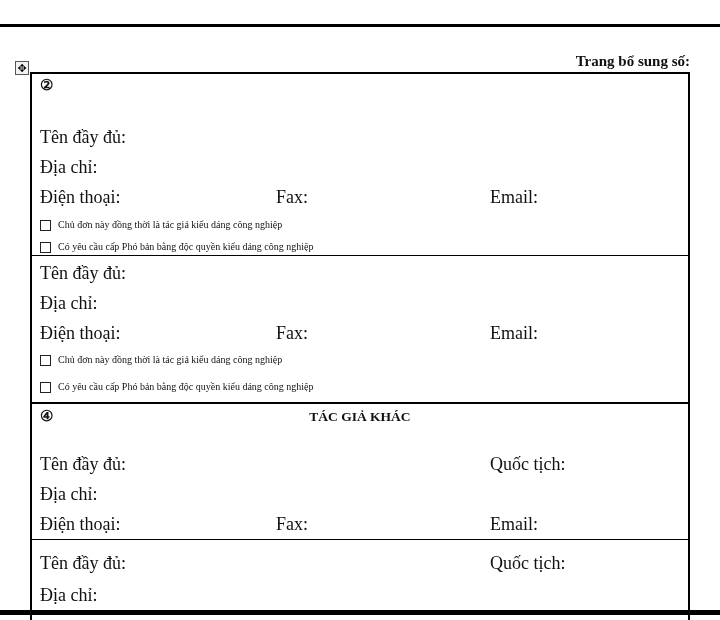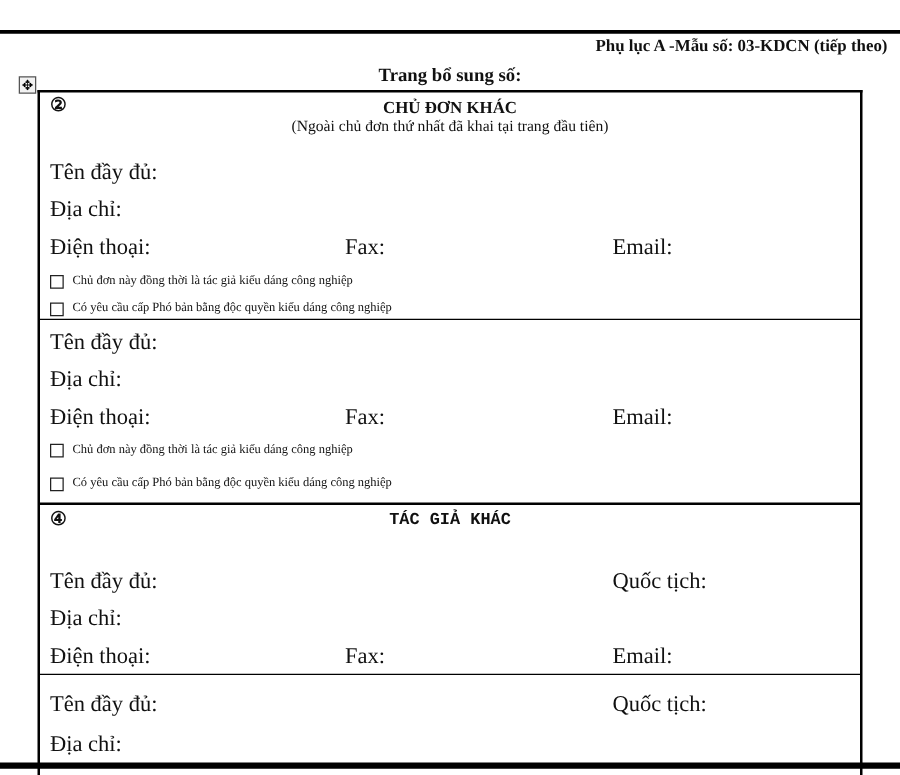--- a/index.html
+++ b/index.html
@@ -10,21 +10,21 @@
     font-family:"Liberation Serif","DejaVu Serif",serif;
     color:#111;
   }
   .top-rule { position:absolute; left:0; top:24px; width:720px; height:3px; background:#000; }
   .header-note {
     position:absolute; left:0; top:29px; width:710px;
     text-align:right; font-weight:bold; font-size:13.5px;
   }
   .page-heading {
     position:absolute; left:30px; top:53px; width:660px;
-    text-align:center; font-weight:bold; font-size:15px;
+    text-align:right; font-weight:bold; font-size:15px;
   }
   .move-handle {
     position:absolute; left:15px; top:61px; width:14px; height:14px;
     border:1px solid #555; background:#f2f2f2;
     display:flex; align-items:center; justify-content:center;
     font-size:11px; line-height:11px; color:#000; cursor:move;
     font-family:"DejaVu Sans",sans-serif;
   }
   .form-table {
     position:absolute; left:30px; top:72px; width:660px; height:548px;
@@ -45,33 +45,28 @@
   .thick { height:2px; }
   .page-cut { position:absolute; left:0; top:610px; width:720px; height:5px; background:#000; }
 </style>
 </head>
 <body>
 
 <div class="page">
 
   <div class="top-rule"></div>
 
-  <div class="header-note">Phụ lục A -Mẫu số: 03-KDCN (tiếp theo)</div>
 
   <div class="page-heading">Trang bổ sung số:</div>
 
   <div class="move-handle">✥</div>
 
   <div class="form-table">
 
     <div class="sec-num" style="top:3px;">②</div>
-    <div class="sec-head" style="top:4px;">
-      <div class="sec-title">CHỦ ĐƠN KHÁC</div>
-      <div class="sec-sub">(Ngoài chủ đơn thứ nhất đã khai tại trang đầu tiên)</div>
-    </div>
 
     <span class="lbl" style="left:8px; top:55px;">Tên đầy đủ:</span>
     <span class="lbl" style="left:8px; top:85px;">Địa chỉ:</span>
     <span class="lbl" style="left:8px; top:115px;">Điện thoại:</span>
     <span class="lbl" style="left:244px; top:115px;">Fax:</span>
     <span class="lbl" style="left:458px; top:115px;">Email:</span>
 
     <div class="cb-row" style="left:8px; top:143px;">
       <span class="cb"></span>
       <span>Chủ đơn này đồng thời là tác giả kiểu dáng công nghiệp</span>
@@ -94,21 +89,21 @@
       <span>Chủ đơn này đồng thời là tác giả kiểu dáng công nghiệp</span>
     </div>
     <div class="cb-row" style="left:8px; top:305px;">
       <span class="cb"></span>
       <span>Có yêu cầu cấp Phó bản bằng độc quyền kiểu dáng công nghiệp</span>
     </div>
 
     <div class="divider thick" style="top:328px;"></div>
 
     <div class="sec-num" style="top:334px;">④</div>
-    <div class="sec-head" style="top:335px;font-family:Liberation Mono, monospace;">
+    <div class="sec-head" style="top:335px;">
       <div class="sec-title">TÁC GIẢ KHÁC</div>
     </div>
 
     <span class="lbl" style="left:8px; top:382px;">Tên đầy đủ:</span>
     <span class="lbl" style="left:458px; top:382px;">Quốc tịch:</span>
     <span class="lbl" style="left:8px; top:412px;">Địa chỉ:</span>
     <span class="lbl" style="left:8px; top:442px;">Điện thoại:</span>
     <span class="lbl" style="left:244px; top:442px;">Fax:</span>
     <span class="lbl" style="left:458px; top:442px;">Email:</span>
 

